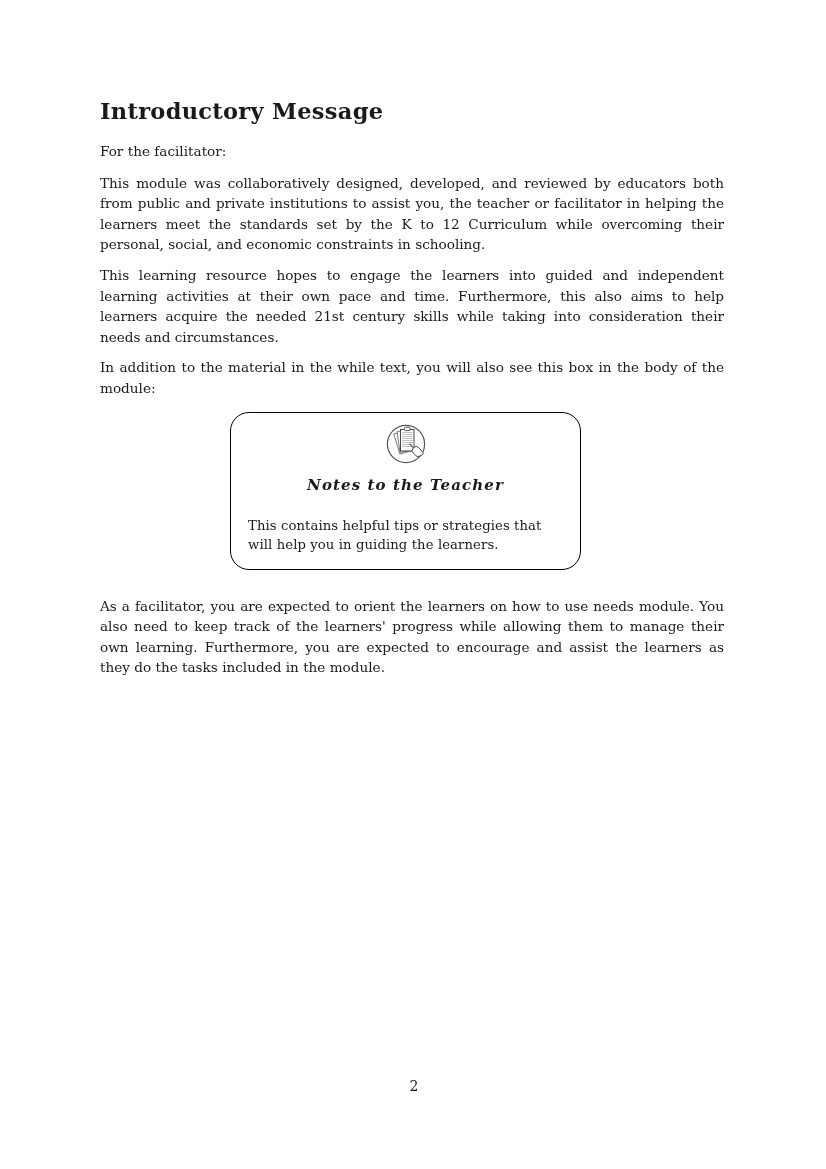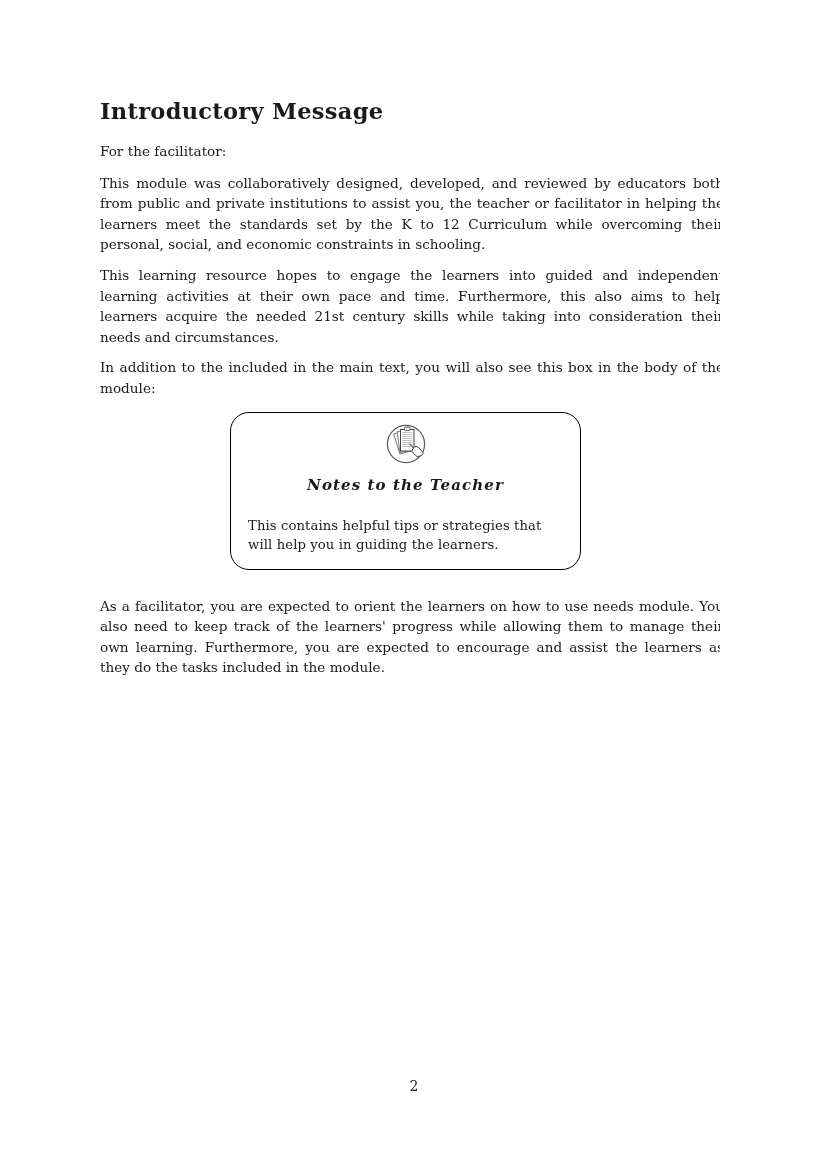--- a/index.html
+++ b/index.html
@@ -4,20 +4,21 @@
 <style>
   html, body { margin: 0; padding: 0; background: #ffffff; }
   .page {
     position: relative;
     width: 720px;
     height: 1169px;
     background: #ffffff;
     font-family: "DejaVu Serif", "Liberation Serif", serif;
     color: #1a1a1a;
     overflow: hidden;
+    padding-left: 32px;
   }
   .content {
     position: absolute;
     left: 100px;
     top: 97px;
     width: 628px;
   }
   .doc-title {
     font-size: 22.5px;
     font-weight: bold;
@@ -97,21 +98,21 @@
 
     <h1 class="doc-title">Introductory Message</h1>
 
     <p class="para salutation">For the facilitator:</p>
 
 
     <p class="para">This module was collaboratively designed, developed, and reviewed by educators both from public and private institutions to assist you, the teacher or facilitator in helping the learners meet the standards set by the K to 12 Curriculum while overcoming their personal, social, and economic constraints in schooling.</p>
 
     <p class="para">This learning resource hopes to engage the learners into guided and independent learning activities at their own pace and time. Furthermore, this also aims to help learners acquire the needed 21st century skills while taking into consideration their needs and circumstances.</p>
 
-    <p class="para">In addition to the included in the main text, you will also see this box in the body of the module:</p>
+    <p class="para">In addition to the material in the while text, you will also see this box in the body of the module:</p>
 
     <div class="note-box">
       <span class="note-icon-wrap">
         <svg width="44" height="42" viewBox="0 0 44 42" aria-hidden="true">
           <circle cx="22" cy="22" r="18.6" fill="#ffffff" stroke="#555555" stroke-width="1.2"></circle>
           <g fill="#ffffff" stroke="#777777" stroke-width="0.9">
             <rect x="12.5" y="9.5" width="14" height="21" transform="rotate(-17 19.5 20)"></rect>
             <rect x="14.5" y="8.5" width="14" height="21" transform="rotate(-8 21.5 19)"></rect>
           </g>
           <rect x="16.5" y="7.5" width="13.5" height="21.5" fill="#ffffff" stroke="#444444" stroke-width="1"></rect>

